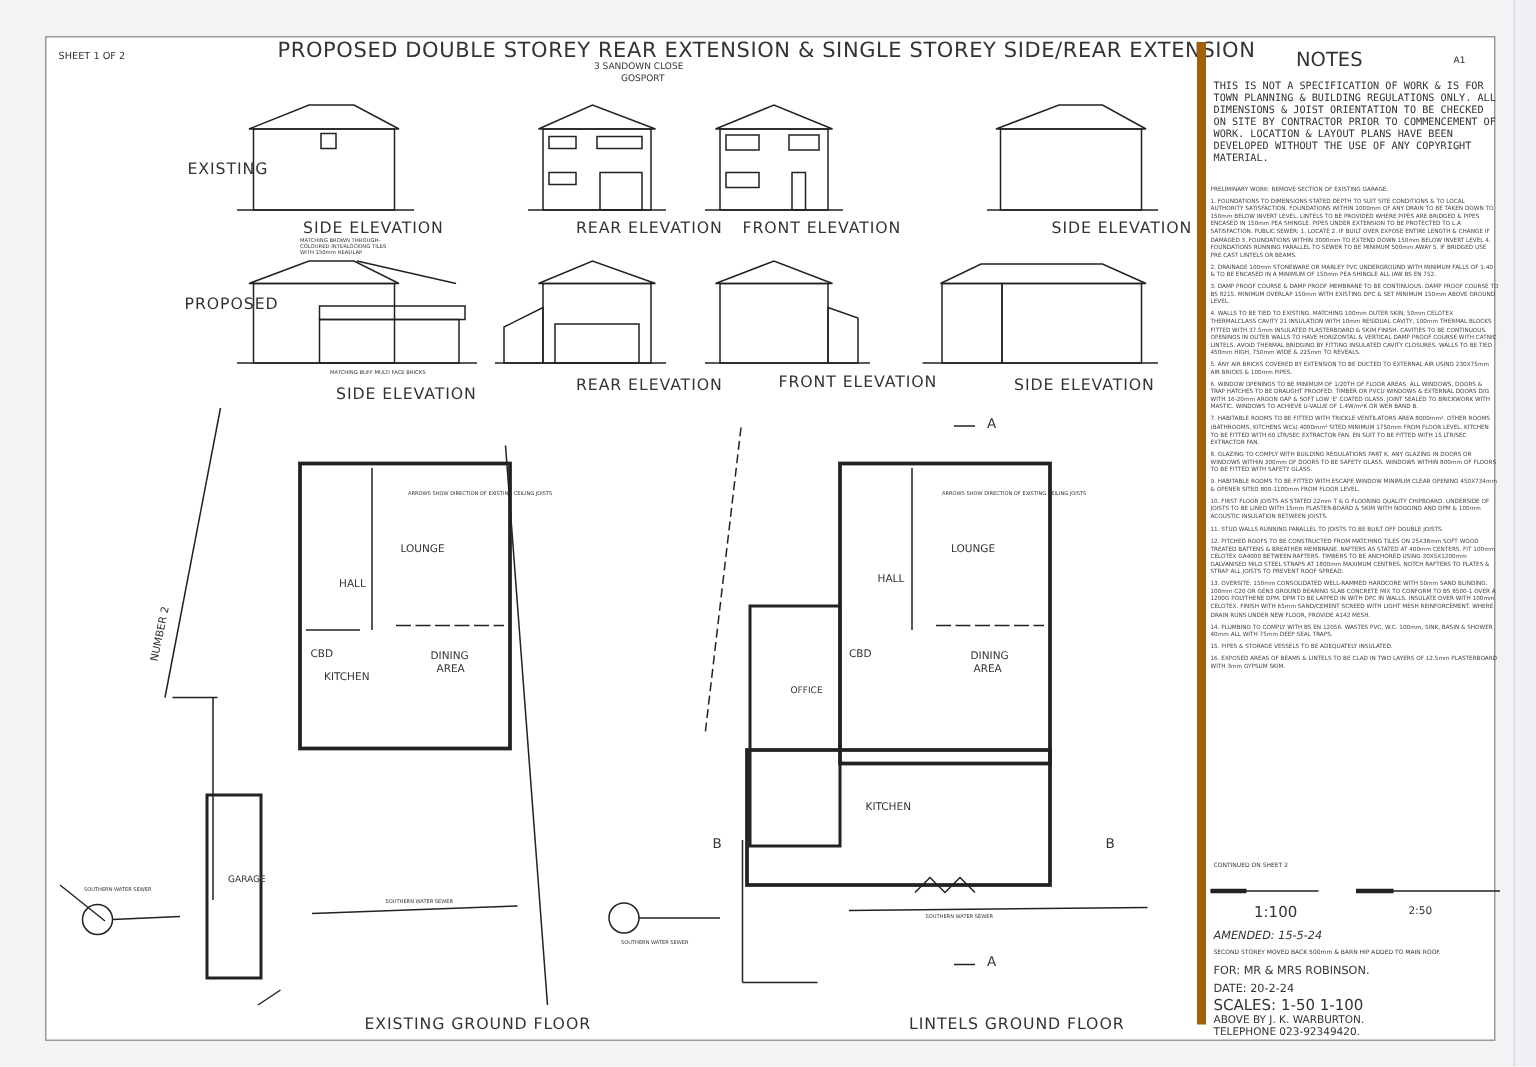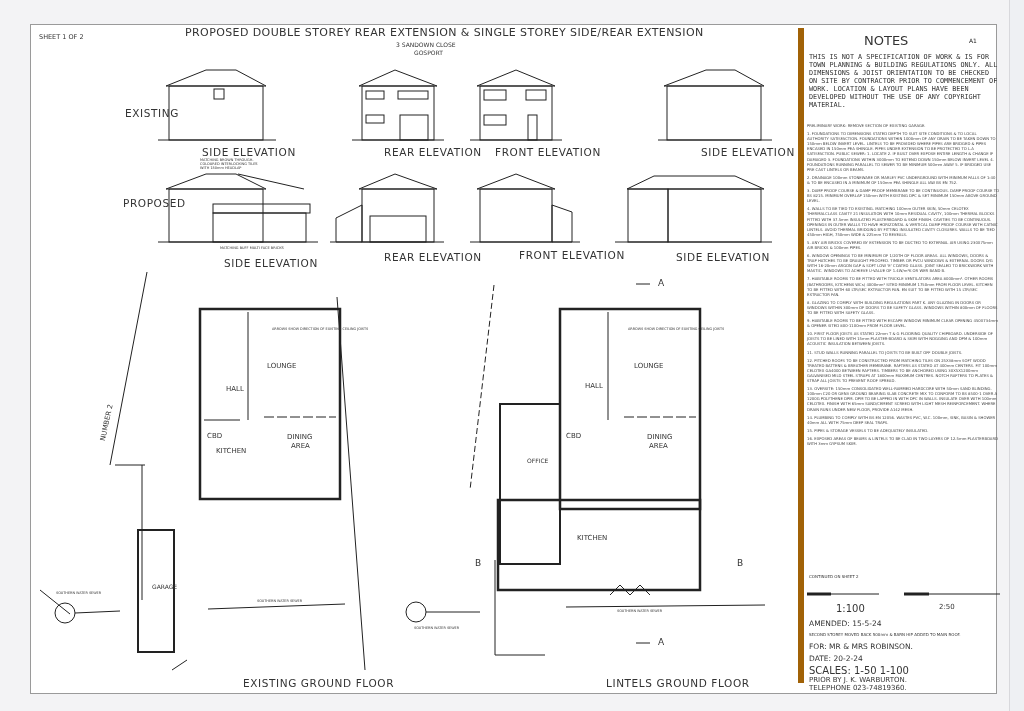--- a/index.html
+++ b/index.html
@@ -1,19 +1,19 @@
 <!DOCTYPE html>
 <html><head>
 <meta charset="utf-8">
 <style>
   html,body{margin:0;padding:0;}
   body{width:1024px;height:711px;background:#f3f3f5;position:relative;overflow:hidden;font-family:"DejaVu Sans",sans-serif;color:#222;}
   .sheet{position:absolute;left:30px;top:24px;width:965px;height:668px;background:#fff;border:1px solid #9a9a9a;}
   .txt{position:absolute;white-space:nowrap;color:#333;}
-  .title{font-size:11px;letter-spacing:0.4px;}
+  .title{font-size:14px;letter-spacing:0.4px;}
   .small{font-size:6px;}
   .lbl-lg{font-size:10.5px;letter-spacing:0.6px;margin-left:28px;}
   svg{position:absolute;overflow:visible;}
   .notes{position:absolute;left:798px;top:28px;width:196px;height:655px;border-left:6px solid #a16207;}
   .notes-title{position:absolute;left:60px;top:5px;font-size:13px;color:#333;}
   .notes-a1{position:absolute;left:165px;top:9px;font-size:6px;}
   .notes-intro{position:absolute;left:5px;top:25px;width:190px;font-size:6.8px;line-height:8px;font-family:"DejaVu Sans Mono",monospace;white-space:normal;color:#333;}
   .notes-list{position:absolute;left:3px;top:95px;width:192px;font-size:3.8px;line-height:5.1px;white-space:normal;color:#444;}
   .notes-list div{margin-bottom:3px;}
   .notes-footer div{position:absolute;left:5px;white-space:nowrap;color:#333;}
@@ -190,23 +190,23 @@
     <svg width="196" height="20" style="left:0;top:556px;">
       <g stroke="#222" stroke-width="1">
         <line x1="3" y1="10" x2="75" y2="10"></line>
           <line x1="3" y1="10" x2="27" y2="10" stroke-width="3"></line>
         <line x1="100" y1="10" x2="196" y2="10"></line>
           <line x1="100" y1="10" x2="125" y2="10" stroke-width="3"></line>
       </g>
     </svg>
     <div style="top:575px;left:32px;font-size:10px;">1:100</div>
     <div style="top:575px;left:135px;font-size:7px;">2:50</div>
-    <div style="top:591px;font-size:7.5px;">AMENDED: 15-5-24</div>
+    <div style="top:591px;font-size:7.5px;font-style:italic;">AMENDED: 15-5-24</div>
     <div style="top:604px;font-size:4px;">SECOND STOREY MOVED BACK 500mm &amp; BARN HIP ADDED TO MAIN ROOF.</div>
     <div style="top:614px;font-size:7.5px;">FOR: MR &amp; MRS ROBINSON.</div>
     <div style="top:626px;font-size:7.5px;">DATE: 20-2-24</div>
     <div style="top:637px;font-size:10px;">SCALES: 1-50 1-100</div>
-    <div style="top:648px;font-size:7px;">PRIOR BY J. K. WARBURTON.</div>
-    <div style="top:656px;font-size:7px;">TELEPHONE 023-74819360.</div>
+    <div style="top:648px;font-size:7px;">ABOVE BY J. K. WARBURTON.</div>
+    <div style="top:656px;font-size:7px;">TELEPHONE 023-92349420.</div>
   </div>
 </div>
 
 <div class="scrollbar"></div>
 
 </body></html>

